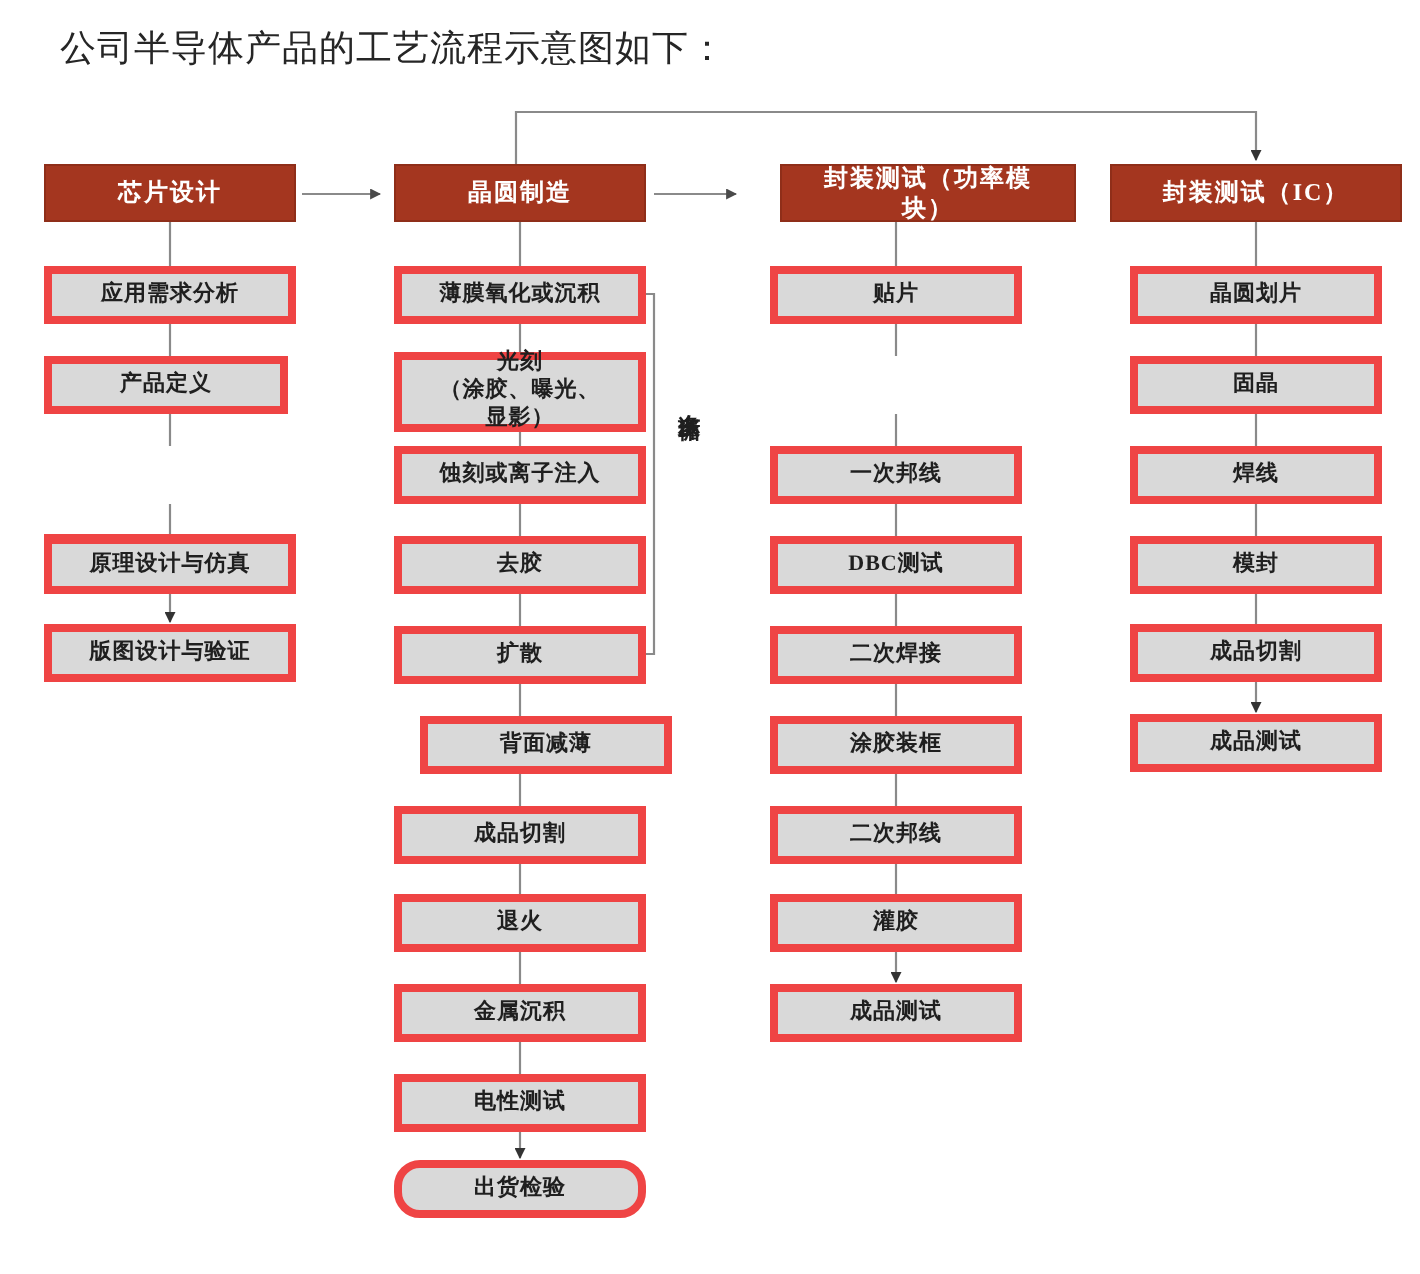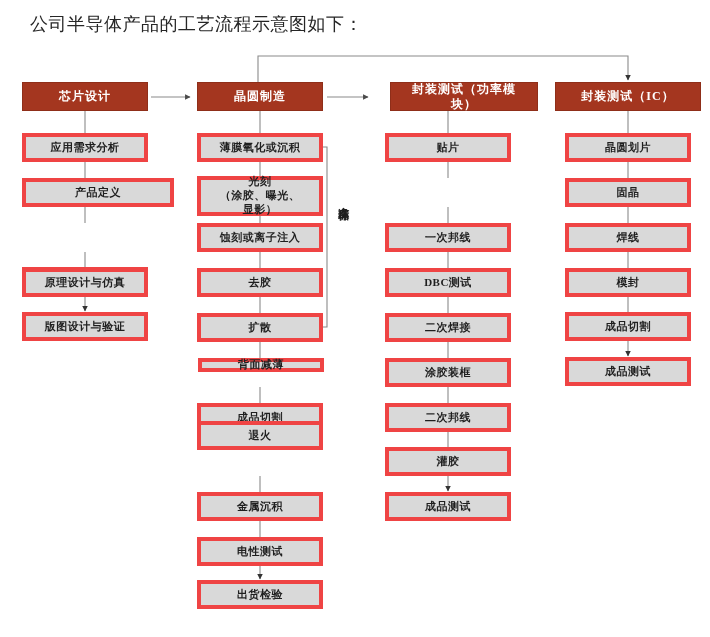--- a/index.html
+++ b/index.html
@@ -128,38 +128,38 @@
       <path d="M 628 162 L 628 178"></path>
       <path d="M 628 207 L 628 223"></path>
       <path d="M 628 252 L 628 268"></path>
       <path d="M 628 297 L 628 312"></path>
       <path d="M 628 341 L 628 356" marker-end="url(#ahd)"></path>
     </g>
   </svg>
 
   <div class="node header" style="left:22px; top:82px; width:126px; height:29px;">芯片设计</div>
   <div class="node step" style="left:22px; top:133px; width:126px; height:29px;">应用需求分析</div>
-  <div class="node step" style="left:22px; top:178px; width:152px; height:29px;">产品定义</div>
+  <div class="node step" style="left:22px; top:178px; width:122px; height:29px;">产品定义</div>
   <div class="node step" style="left:22px; top:223px; width:126px; height:29px;margin-top:44px;">设计输入</div>
   <div class="node step" style="left:22px; top:268px; width:126px; height:29px;">原理设计与仿真</div>
   <div class="node step" style="left:22px; top:312px; width:126px; height:29px;">版图设计与验证</div>
 
   <div class="node header" style="left:197px; top:82px; width:126px; height:29px;">晶圆制造</div>
   <div class="node step" style="left:197px; top:133px; width:126px; height:29px;">薄膜氧化或沉积</div>
   <div class="node step" style="left:197px; top:176px; width:126px; height:40px;">光刻
 （涂胶、曝光、显影）</div>
   <div class="node step" style="left:197px; top:223px; width:126px; height:29px;">蚀刻或离子注入</div>
   <div class="node step" style="left:197px; top:268px; width:126px; height:29px;">去胶</div>
   <div class="node step" style="left:197px; top:313px; width:126px; height:29px;">扩散</div>
-  <div class="node step" style="left:198px; top:358px; width:126px; height:14px;">背面减薄</div>
+  <div class="node step" style="left:210px; top:358px; width:126px; height:29px;">背面减薄</div>
   <div class="node step" style="left:197px; top:403px; width:126px; height:29px;">成品切割</div>
-  <div class="node step" style="left:197px; top:421px; width:126px; height:29px;">退火</div>
+  <div class="node step" style="left:197px; top:447px; width:126px; height:29px;">退火</div>
   <div class="node step" style="left:197px; top:492px; width:126px; height:29px;text-align:right;">金属沉积</div>
   <div class="node step" style="left:197px; top:537px; width:126px; height:29px;">电性测试</div>
-  <div class="node step" style="left:197px; top:580px; width:126px; height:29px;">出货检验</div>
+  <div class="node step" style="left:197px; top:580px; width:126px; height:29px;border-radius:13px;">出货检验</div>
 
   <div class="loop-label" style="left:337px; top:198px;">多次循环</div>
 
   <div class="node header" style="left:374px; top:82px; width:148px; height:29px;margin-left:16px;">封装测试（功率模块）</div>
   <div class="node step" style="left:385px; top:133px; width:126px; height:29px;">贴片</div>
   <div class="node step" style="left:385px; top:223px; width:126px; height:29px;">一次邦线</div>
   <div class="node step" style="left:385px; top:268px; width:126px; height:29px;">DBC测试</div>
   <div class="node step" style="left:385px; top:313px; width:126px; height:29px;">二次焊接</div>
   <div class="node step" style="left:385px; top:358px; width:126px; height:29px;">涂胶装框</div>
   <div class="node step" style="left:385px; top:403px; width:126px; height:29px;">二次邦线</div>

